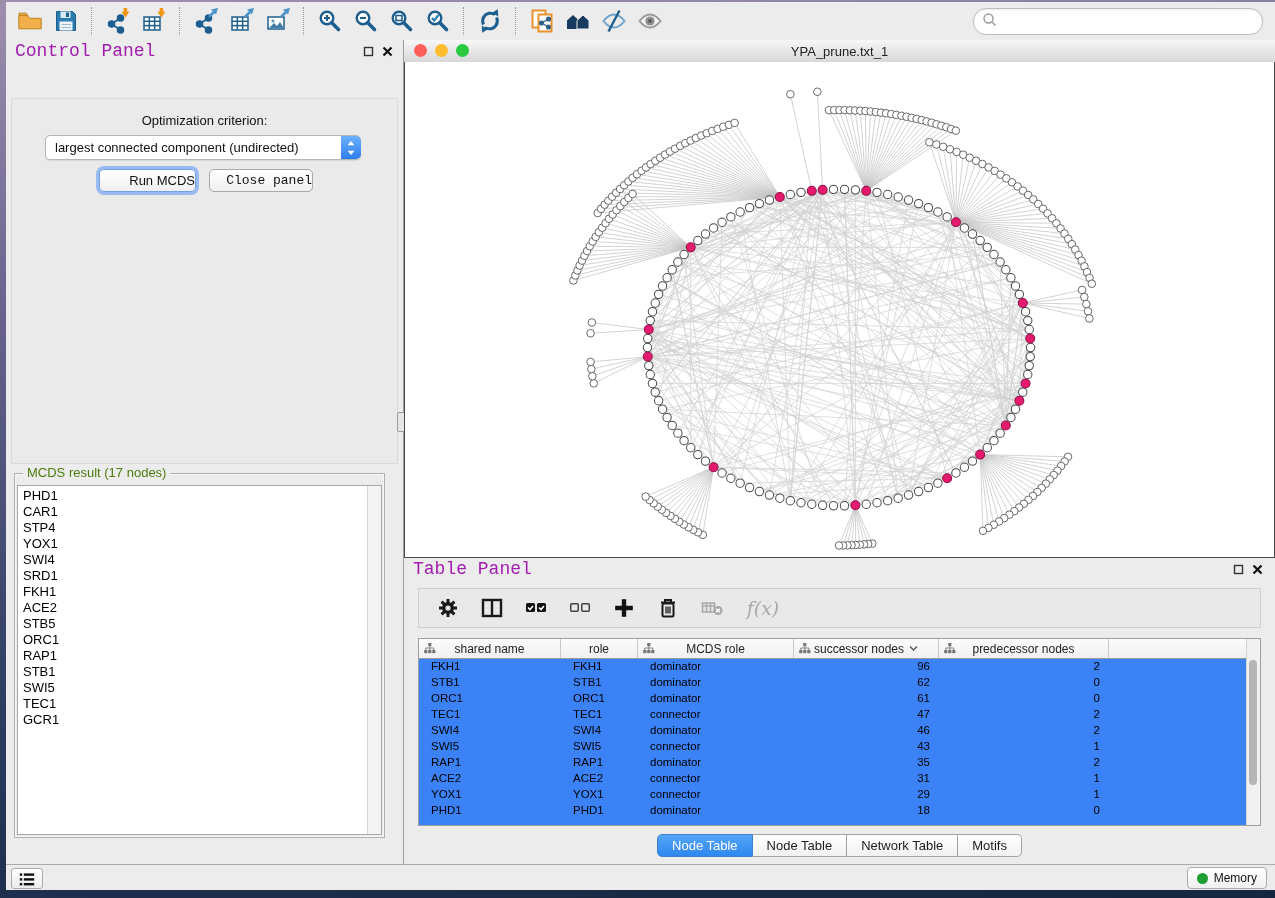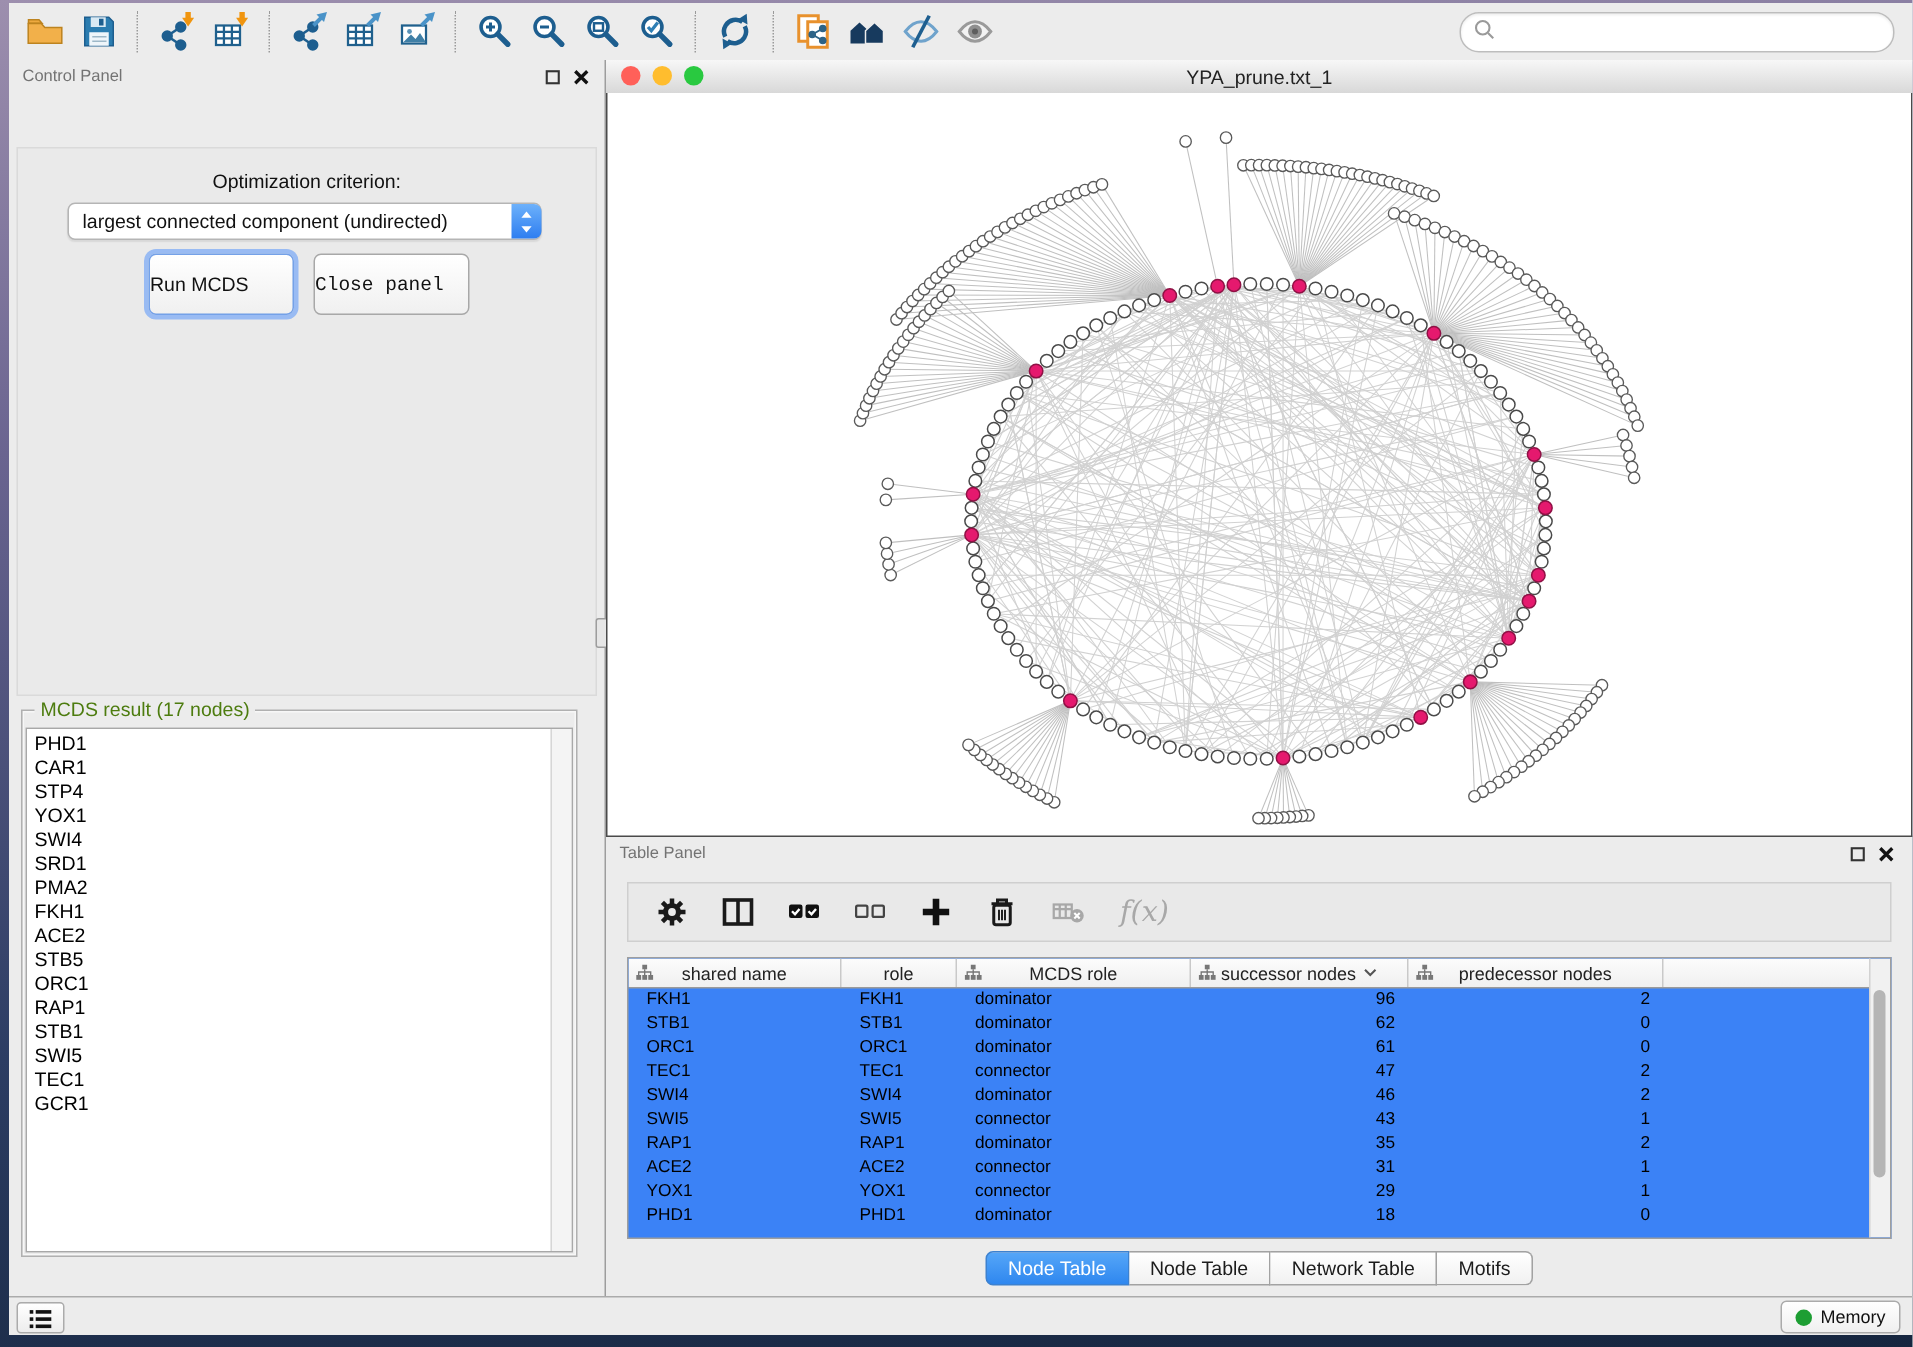--- a/index.html
+++ b/index.html
@@ -15,41 +15,41 @@
     border-bottom:1px solid #c2c2c2;display:flex;align-items:center;padding-left:6px;}
   .tb-btn{width:36px;height:32px;display:flex;align-items:center;justify-content:center;flex:0 0 auto;}
   .tb-sep{width:1px;height:28px;border-left:1px dotted #9a9a9a;margin:0 7px;flex:0 0 auto;}
   .searchbox{position:absolute;right:12px;top:6px;width:272px;height:25px;background:#fff;
     border:1px solid #bdbdbd;border-radius:13px;display:flex;align-items:center;padding:0 8px;
     box-shadow:inset 0 1px 2px rgba(0,0,0,.08);}
   .searchbox input{border:none;outline:none;background:transparent;font-size:12px;width:100%;
     font-family:"Liberation Sans",sans-serif;margin-left:5px;}
 
   
-  .panel-header{height:22px;display:flex;align-items:center;font-size:11px;color:#737373;padding-left:9px;position:relative;}
+  .panel-header{height:22px;display:flex;align-items:center;font-size:18px;color:#a21caf;padding-left:9px;position:relative;font-family:Liberation Mono, monospace;}
   .ph-btn{position:absolute;top:4px;width:14px;height:14px;display:flex;align-items:center;justify-content:center;}
 
   
   .control-panel{position:absolute;left:0;top:38px;width:397px;bottom:25px;background:#ececec;border-right:1px solid #9d9d9d;}
   .seg-tabs{position:absolute;top:35px;left:0;width:100%;display:flex;justify-content:center;}
   .seg{height:21px;line-height:21px;font-size:13px;padding:0 14px;background:linear-gradient(#ffffff,#f1f1f1);
     border:1px solid #a2a2a2;border-left:none;color:#1c1c1c;cursor:default;}
   .seg:first-child{border-left:1px solid #a2a2a2;border-radius:5px 0 0 5px;}
   .seg:last-child{border-radius:0 5px 5px 0;}
   .seg.active{background:linear-gradient(#55a6f8,#2f87ef);color:#fff;border-color:#3d81cf;}
   .cp-content{position:absolute;top:58px;left:5px;right:5px;height:364px;background:#eaeaea;border:1px solid #dadada;}
   .opt-label{position:absolute;top:14px;width:100%;text-align:center;font-size:13px;color:#111;}
   .combo{position:absolute;top:36px;left:33px;width:314px;height:23px;background:#fff;border:1px solid #b5b5b5;
     border-radius:5px;font-size:13px;display:flex;align-items:center;box-shadow:0 1px 1px rgba(0,0,0,.08);}
   .combo .combo-text{flex:1;padding-left:9px;color:#111;white-space:nowrap;overflow:hidden;}
   .combo .combo-step{width:20px;height:23px;margin:-1px -1px -1px 0;border-radius:0 5px 5px 0;
     background:linear-gradient(#6db1fb,#2e7ef0);display:flex;align-items:center;justify-content:center;}
   .btn-row{position:absolute;top:70px;left:0;width:100%;height:23px;}
-  .pushbtn{position:absolute;height:41px;background:linear-gradient(#ffffff,#f0f0f0);border:1px solid #a8a8a8;
-    border-radius:5px;font-size:13px;color:#111;text-align:left;font-family:"Liberation Sans",sans-serif;padding:0;}
+  .pushbtn{position:absolute;height:23px;background:linear-gradient(#ffffff,#f0f0f0);border:1px solid #a8a8a8;
+    border-radius:5px;font-size:13px;color:#111;text-align:right;font-family:"Liberation Sans",sans-serif;padding:0;}
   .pushbtn.focused{box-shadow:0 0 0 3px rgba(86,148,250,.55);border-color:#74a1e8;}
   .groupbox{position:absolute;left:8px;top:433px;width:369px;height:363px;border:1px solid #b0b0b0;
     box-shadow:inset 0 0 0 1px rgba(255,255,255,.6);}
   .gb-title{position:absolute;top:-9px;left:8px;background:#ececec;padding:0 4px;font-size:13px;color:#4d7c0f;}
   .result-list{position:absolute;left:2px;top:11px;right:2px;bottom:2px;background:#fff;border:1px solid #a8a8a8;overflow:hidden;}
   .result-inner{position:absolute;left:0;top:0;right:13px;bottom:0;padding:2px 0 0 5px;}
   .result-inner div{font-size:13px;line-height:16px;color:#000;}
   .list-scroll{position:absolute;right:0;top:0;bottom:0;width:13px;background:#f4f4f4;border-left:1px solid #d6d6d6;}
   .splitter-knob{position:absolute;left:391px;top:410px;width:10px;height:18px;background:#e6e6e6;border:1px solid #9d9d9d;border-radius:2px;}
 
@@ -292,21 +292,20 @@
     <div class="groupbox">
       <span class="gb-title">MCDS result (17 nodes)</span>
       <div class="result-list">
         <div class="result-inner" id="mcdsList">
             <div>PHD1</div>
             <div>CAR1</div>
             <div>STP4</div>
             <div>YOX1</div>
             <div>SWI4</div>
             <div>SRD1</div>
-            <div>PMA2</div>
             <div>FKH1</div>
             <div>ACE2</div>
             <div>STB5</div>
             <div>ORC1</div>
             <div>RAP1</div>
             <div>STB1</div>
             <div>SWI5</div>
             <div>TEC1</div>
             <div>GCR1</div>
           </div>

